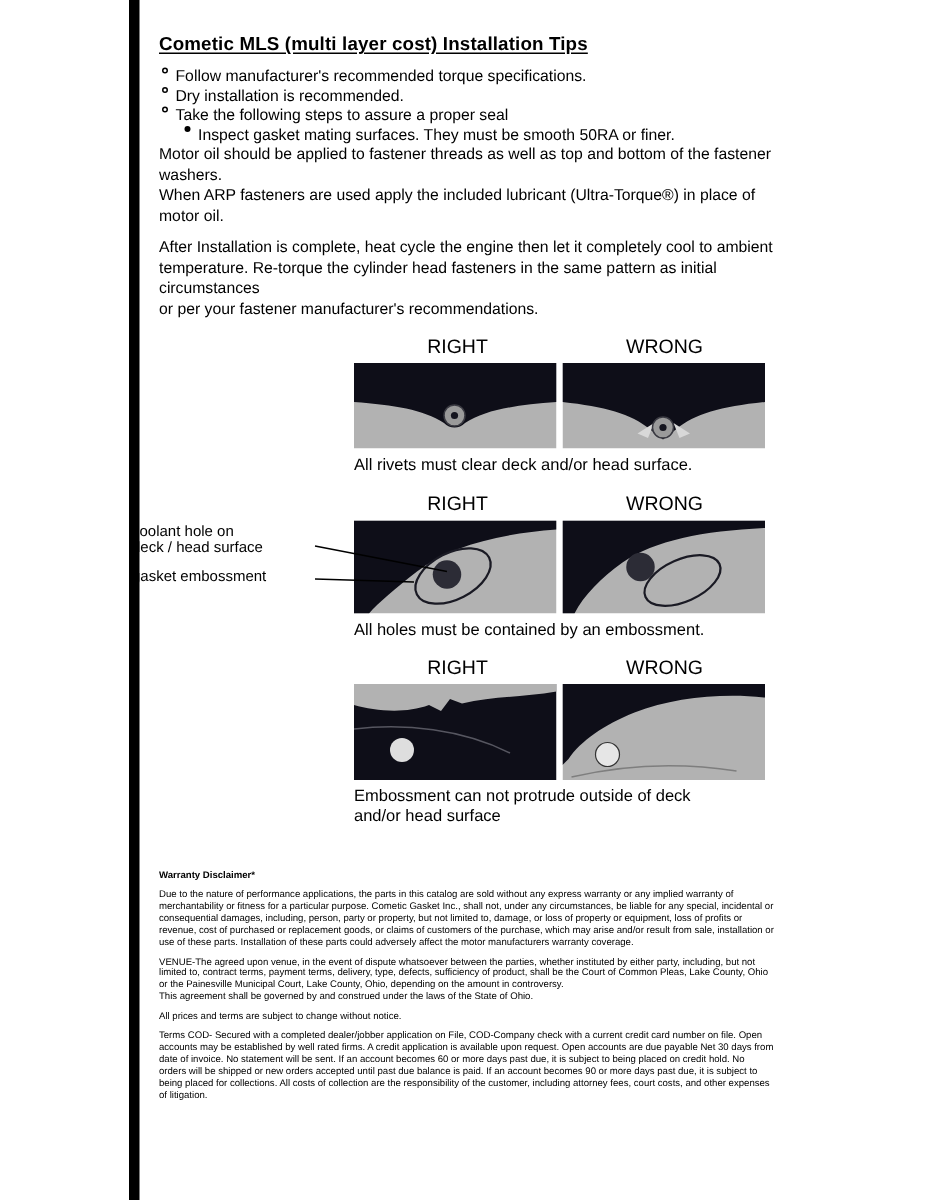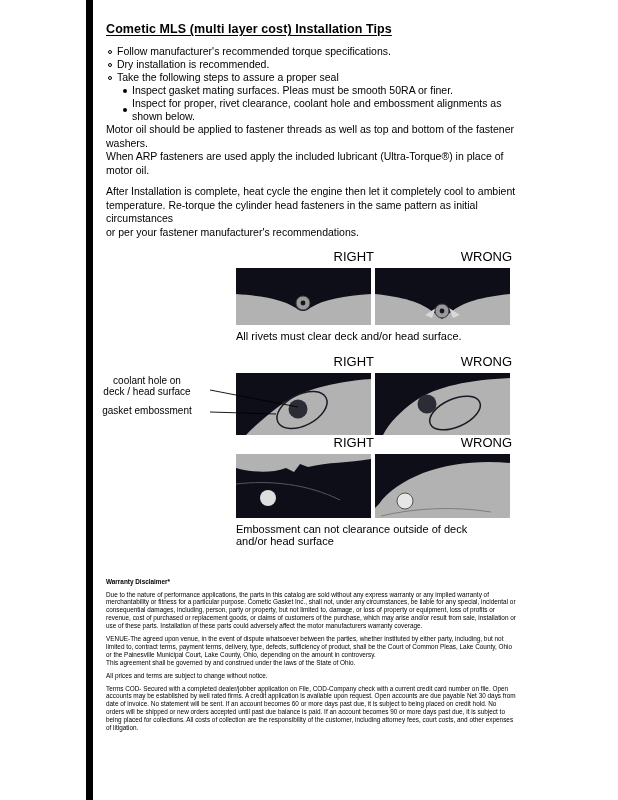--- a/index.html
+++ b/index.html
@@ -1,36 +1,36 @@
 <!DOCTYPE html>
 <html style="--fig-dark: #0e0e18; --fig-gray: #b2b2b2;"><head>
 <meta charset="utf-8">
 <style>
   *{box-sizing:border-box;margin:0;padding:0}
   html,body{width:618px;height:800px}
   body{background:#fff;font-family:"Liberation Sans",sans-serif;color:#000;position:relative;overflow:hidden}
   .spine{position:absolute;left:86px;top:0;width:7px;height:800px;background:#000}
   .content{position:absolute;left:106px;top:22px;width:410px}
   .title{font-size:12.5px;font-weight:bold;text-decoration:underline;text-underline-offset:2px;margin-bottom:9px;letter-spacing:.1px}
-  .tip-row{display:flex;align-items:center;font-size:10.5px;line-height:13px}
+  .tip-row{display:flex;align-items:flex-start;font-size:10.5px;line-height:13px}
   .tip-row .txt{white-space:pre-line}
   .m-circ{width:4px;height:4px;border:1px solid #000;border-radius:50%;display:inline-block;margin:0 5px 0 2px;flex:none}
   .m-dot{width:4px;height:4px;background:#000;border-radius:50%;display:inline-block;margin:0 5px 0 2px;flex:none}
   .sub{margin-left:15px}
   .diesel-h{font-size:11px;font-weight:bold;margin-top:12px;margin-bottom:8px}
   .para{font-size:10.5px;line-height:13.5px;white-space:pre-line;margin-bottom:8px}
   .figures{margin-left:130px;width:276px;margin-top:10px}
   .hdr{display:flex;font-size:13px;line-height:15px;margin-bottom:4px}
-  .hdr span{flex:1;text-align:right}
+  .hdr span{flex:1;text-align:center}
   .imgs{display:flex;gap:4px;position:relative}
   .imgs svg{display:block}
   .cap{font-size:11px;line-height:12.5px;margin-top:5px;margin-bottom:11px;white-space:pre-line}
   .fd{fill:var(--fig-dark,#10101a)}
   .fg{fill:var(--fig-gray,#b2b2b2)}
-  .callout{position:absolute;left:-148px;width:118px;text-align:center;font-size:10px;line-height:11.5px;white-space:pre-line}
+  .callout{position:absolute;left:-148px;width:118px;text-align:left;font-size:10px;line-height:11.5px;white-space:pre-line}
   .c1{top:2px}.c2{top:32px}
   .callout-lines{position:absolute;left:-30px;top:0;pointer-events:none}
   .disclaimer{margin-top:30px}
   .disc-h{font-size:6.4px;font-weight:bold;margin-bottom:6px}
   .disc-p{font-size:6.4px;line-height:7.9px;margin-bottom:5px;white-space:pre-line}
 </style>
 </head>
 <body>
 
 <div class="spine"></div>
@@ -47,25 +47,21 @@
     <div class="tip-row">
       <span class="m-circ"></span>
       <span class="txt">Dry installation is recommended.</span>
     </div>
     <div class="tip-row">
       <span class="m-circ"></span>
       <span class="txt">Take the following steps to assure a proper seal</span>
     </div>
     <div class="tip-row sub">
       <span class="m-dot"></span>
-      <span class="txt">Inspect gasket mating surfaces.  Pleas must be smooth 50RA or finer.</span>
-    </div>
-    <div class="tip-row sub">
-      <span class="m-dot"></span>
-      <span class="txt">Inspect for proper, rivet clearance, coolant hole and embossment alignments as shown below.</span>
+      <span class="txt">Inspect gasket mating surfaces.  They must be smooth 50RA or finer.</span>
     </div>
   </div>
 
   <p class="para">Motor oil should be applied to fastener threads as well as top and bottom of the fastener washers.
 When ARP fasteners are used apply the included lubricant (Ultra-Torque®) in place of motor oil.</p>
   <p class="para">After Installation is complete, heat cycle the engine then let it completely cool to ambient
 temperature. Re-torque the cylinder head fasteners in the same pattern as initial circumstances
 or per your fastener manufacturer's recommendations.</p>
 
   <div class="figures">
@@ -113,20 +109,21 @@
           <ellipse cx="66" cy="37" rx="27" ry="15.5" transform="rotate(-27 66 37)" fill="none" stroke="#1a1a24" stroke-width="1.5"></ellipse>
           <circle cx="62" cy="36" r="9.5" fill="#2c2c36"></circle>
         </svg>
         <svg width="135" height="62" viewBox="0 0 135 62">
           <rect class="fg" width="135" height="62"></rect>
           <path class="fd" d="M0,0 H135 V5 C94,7 62,13 40,28 C26,38 14,50 8,62 H0 Z"></path>
           <ellipse cx="80" cy="40" rx="27" ry="14" transform="rotate(-24 80 40)" fill="none" stroke="#1a1a24" stroke-width="1.5"></ellipse>
           <circle cx="52" cy="31" r="9.5" fill="#2c2c36"></circle>
         </svg>
       </div>
+      <div class="cap">All holes must be contained by an embossment.</div>
     </div>
 
     <div>
       <div class="hdr">
         <span>RIGHT</span>
         <span>WRONG</span>
       </div>
       <div class="imgs">
         <svg width="135" height="64" viewBox="0 0 135 64">
           <rect class="fd" width="135" height="64"></rect>
@@ -134,21 +131,21 @@
           <path d="M0,30 C34,26 72,30 104,46" stroke="#565660" stroke-width="1" fill="none"></path>
           <circle cx="32" cy="44" r="8" fill="#dedede"></circle>
         </svg>
         <svg width="135" height="64" viewBox="0 0 135 64">
           <rect class="fg" width="135" height="64"></rect>
           <path class="fd" d="M0,0 H135 V9 C106,6 74,9 48,19 C28,27 12,38 4,50 L0,54 Z"></path>
           <path d="M6,62 C40,54 78,52 116,58" stroke="#7e7e7e" stroke-width="1" fill="none"></path>
           <circle cx="30" cy="47" r="8" fill="#e6e6e6" stroke="#333" stroke-width="0.8"></circle>
         </svg>
       </div>
-      <div class="cap">Embossment can not clearance outside of deck
+      <div class="cap">Embossment can not protrude outside of deck
 and/or head surface</div>
     </div>
 
   </div>
 
   <div class="disclaimer">
     <div class="disc-h">Warranty Disclaimer*</div>
     <p class="disc-p">Due to the nature of performance applications, the parts in this catalog are sold without any express warranty or any implied warranty of merchantability or fitness for a particular purpose.  Cometic Gasket Inc., shall not, under any circumstances, be liable for any special, incidental or consequential damages, including, person, party or property, but not limited to, damage, or loss of property or equipment, loss of profits or revenue, cost of purchased or replacement goods, or claims of customers of the purchase, which may arise and/or result from sale, installation or use of these parts.  Installation of these parts could adversely affect the motor manufacturers warranty coverage.</p>
     <p class="disc-p">VENUE-The agreed upon venue, in the event of dispute whatsoever between the parties, whether instituted by either party, including, but not limited to, contract terms, payment terms, delivery, type, defects, sufficiency of product, shall be the Court of Common Pleas, Lake County, Ohio or the Painesville Municipal Court, Lake County, Ohio, depending on the amount in controversy.
 This agreement shall be governed by and construed under the laws of the State of Ohio.</p>

